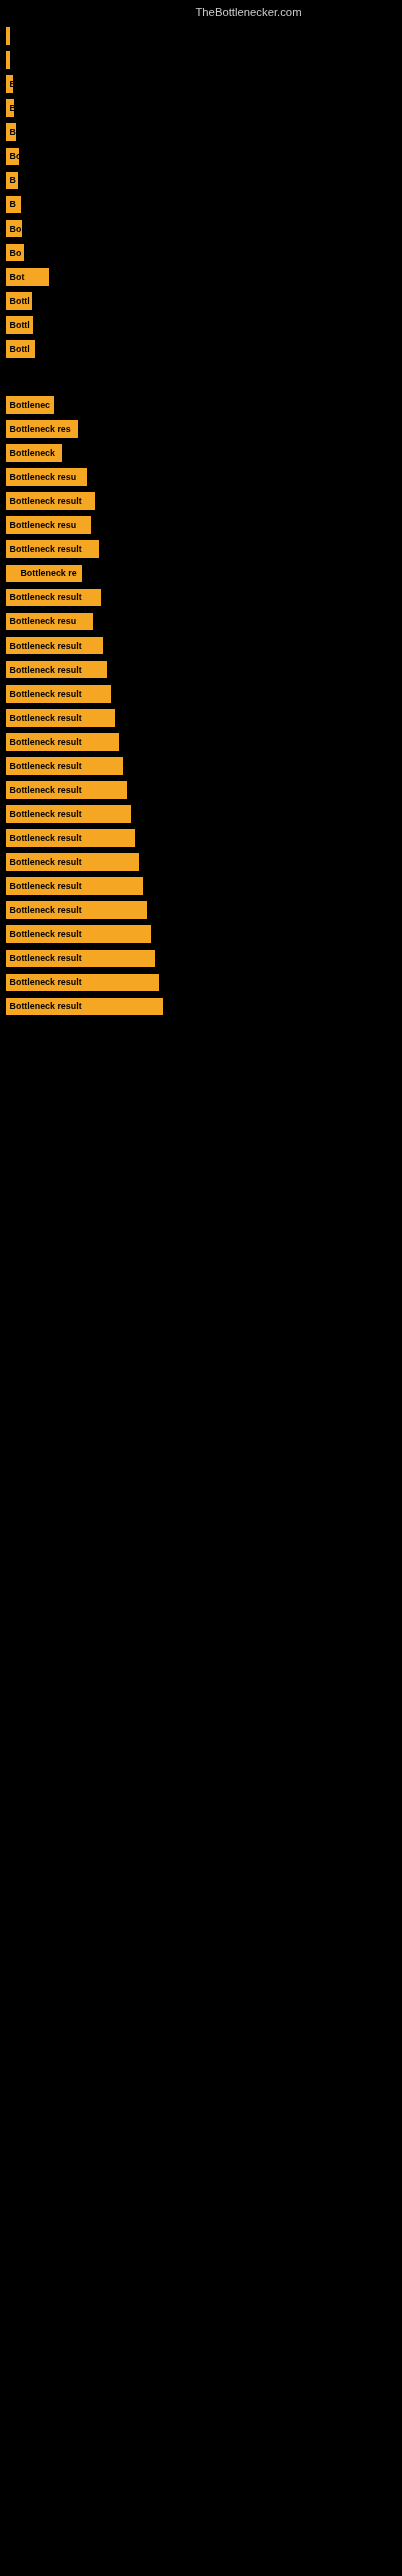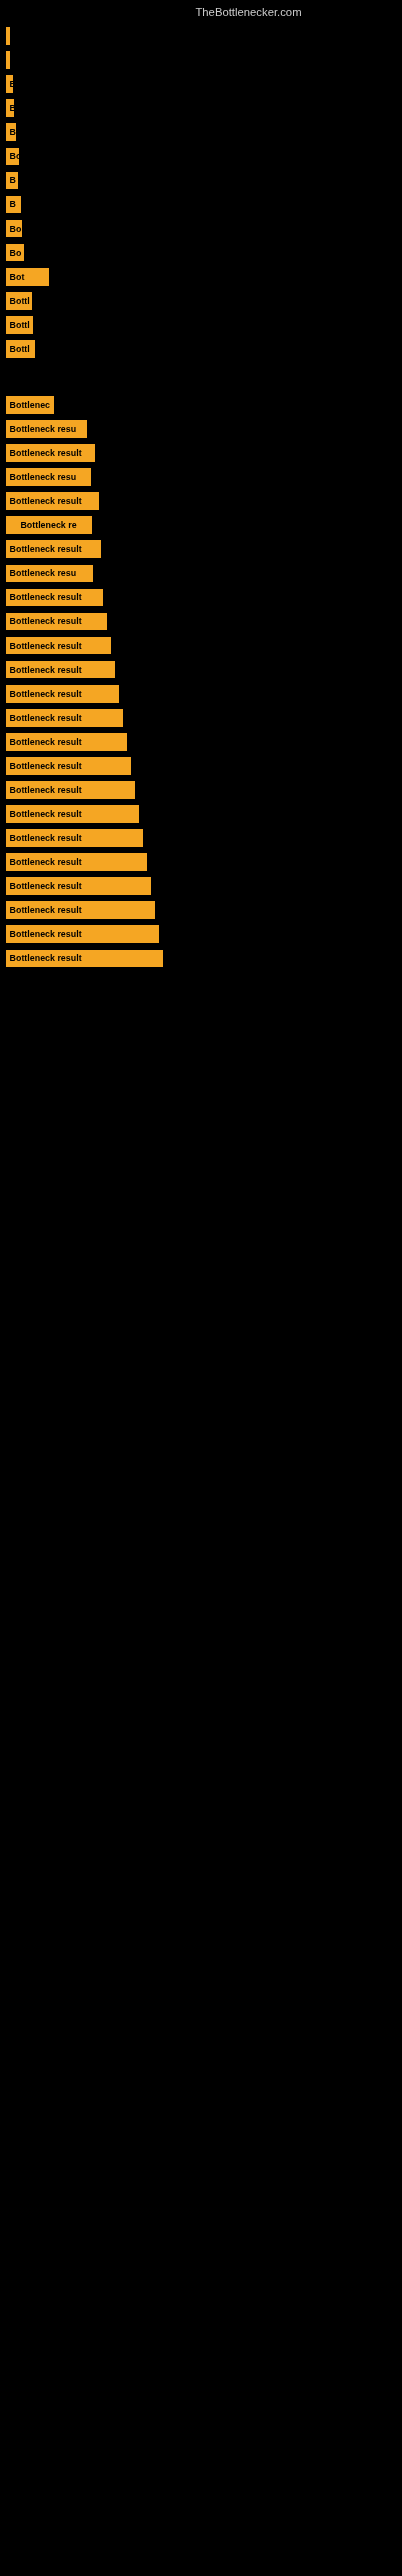--- a/index.html
+++ b/index.html
@@ -130,41 +130,51 @@
       <div class="bar" style="width: 29px;">
         <span class="bar-label">Bottl</span>
       </div>
     </div>
     <div class="bar-row">
       <div class="bar" style="width: 48px; margin-top: 32px;">
         <span class="bar-label">Bottlenec</span>
       </div>
     </div>
     <div class="bar-row">
+      <div class="bar" style="width: 72px;">
+        <span class="bar-label">Bottleneck res</span>
+      </div>
+    </div>
+    <div class="bar-row">
+      <div class="bar" style="width: 56px;">
+        <span class="bar-label">Bottleneck</span>
+      </div>
+    </div>
+    <div class="bar-row">
       <div class="bar" style="width: 81px;">
         <span class="bar-label">Bottleneck resu</span>
       </div>
     </div>
     <div class="bar-row">
       <div class="bar" style="width: 89px;">
         <span class="bar-label">Bottleneck result</span>
       </div>
     </div>
     <div class="bar-row">
       <div class="bar" style="width: 85px;">
         <span class="bar-label">Bottleneck resu</span>
       </div>
     </div>
     <div class="bar-row">
       <div class="bar" style="width: 93px;">
         <span class="bar-label">Bottleneck result</span>
       </div>
     </div>
     <div class="bar-row">
-      <div class="bar" style="width: 86px; padding-left: 14px;">
+      <div class="bar" style="width: 76px; padding-left: 14px;">
         <span class="bar-label">Bottleneck re</span>
       </div>
     </div>
     <div class="bar-row">
       <div class="bar" style="width: 95px;">
         <span class="bar-label">Bottleneck result</span>
       </div>
     </div>
     <div class="bar-row">
       <div class="bar" style="width: 87px;">

